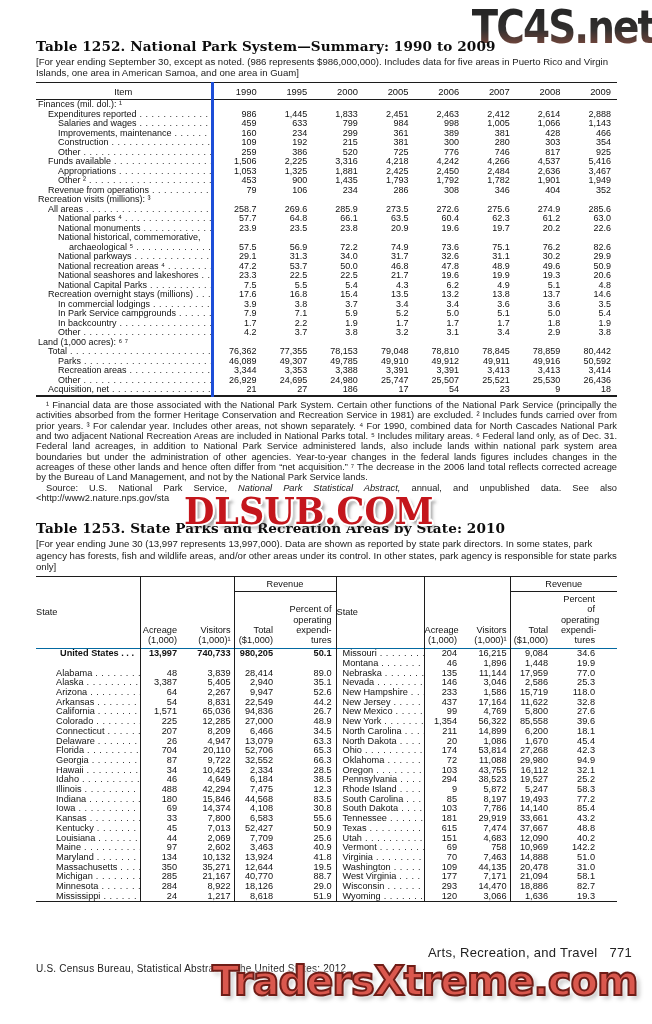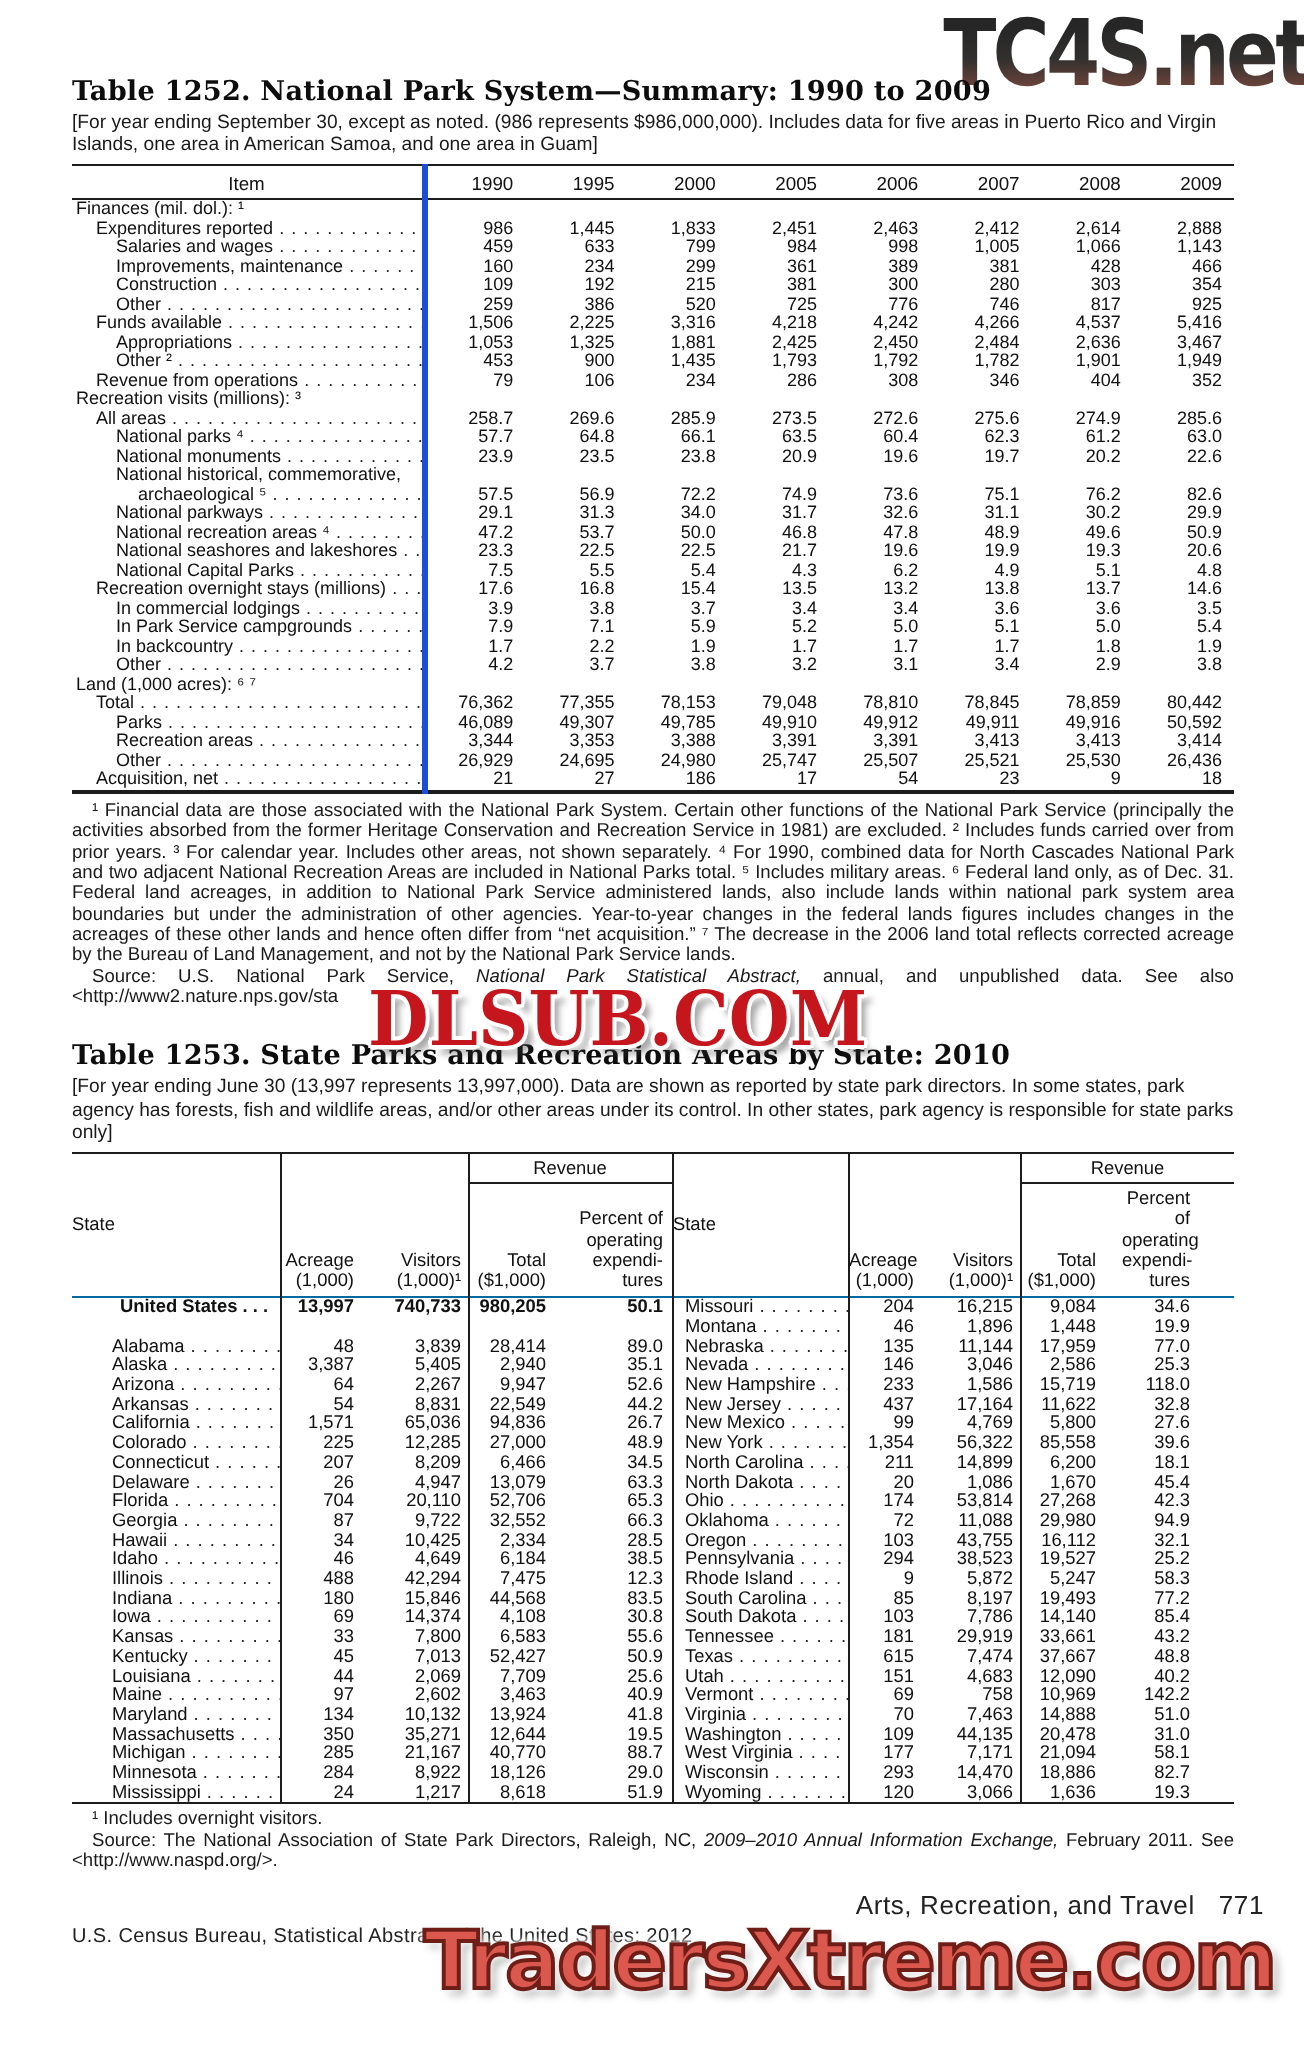--- a/index.html
+++ b/index.html
@@ -1195,24 +1195,20 @@
                 </div>
               </td>
               <td class="num acr">120</td>
               <td class="num vis br">3,066</td>
               <td class="num tot">1,636</td>
               <td class="num pct pr">19.3</td>
             </tr>
           </tbody>
       </table>
 
-      <div class="fnotes fn53">
-        <p>¹ Includes overnight visitors.</p>
-        <p><span>Source: The National Association of State Park Directors, Raleigh, NC, </span><span class="ital">2009–2010 Annual Information Exchange,</span><span> February 2011. See &lt;http://www.naspd.org/&gt;.</span></p>
-      </div>
     </section>
 
   </div>
 
   <div class="chapter"><span>Arts, Recreation, and Travel</span><span class="pg">771</span></div>
   <div class="census">U.S. Census Bureau, Statistical Abstract of the United States: 2012</div>
 
   <div class="wm-dlsub">DLSUB.COM</div>
   <div class="wm-traders">TradersXtreme.com</div>
 

